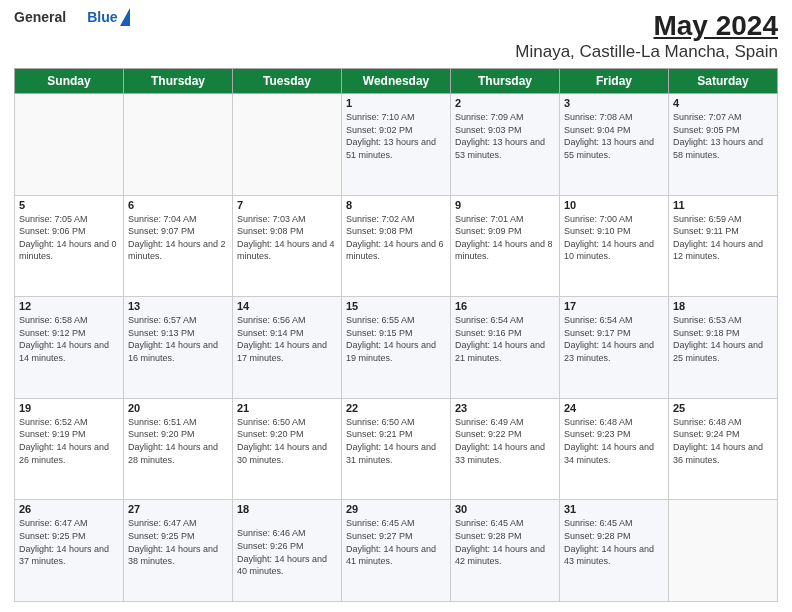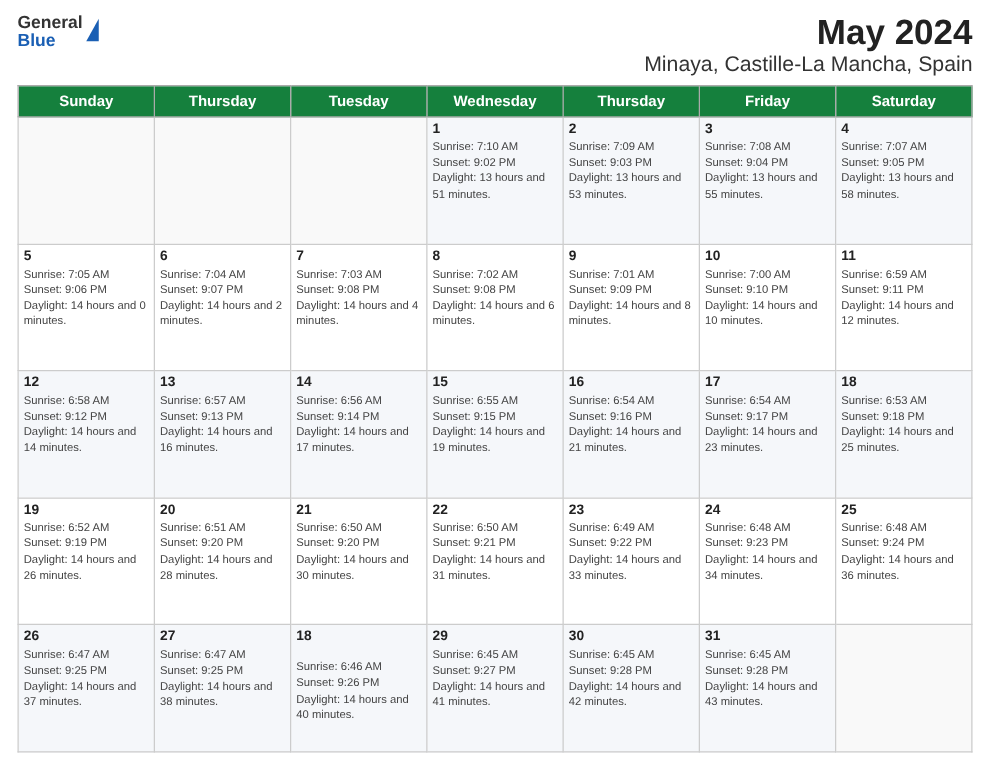--- a/index.html
+++ b/index.html
@@ -22,42 +22,43 @@
       justify-content: space-between;
       align-items: flex-start;
       margin-bottom: 6px;
     }
     .logo {
       display: flex;
       align-items: center;
     }
     .logo-text {
       display: flex;
-      flex-direction: column;
+      flex-direction: row;
       font-size: 14px;
       font-weight: bold;
       line-height: 1.1;
     }
     .logo-text .general { color: #333; }
-    .logo-text .blue { color: #1a5fb4; }
+    .logo-text .blue { color: #1a5fb4; margin-left: 21px; }
     .logo-triangle {
       width: 0;
       height: 0;
       border-left: 10px solid transparent;
       border-bottom: 18px solid #1a5fb4;
       margin-left: 3px;
       margin-top: -2px;
     }
     .title-block {
       text-align: right;
     }
     .title-block h1 {
       font-size: 28px;
       font-weight: bold;
       color: #222;
+      text-decoration: underline;
     }
     .title-block h2 {
       font-size: 17px;
       font-weight: normal;
       color: #333;
     }
     .calendar {
       flex: 1;
       border-collapse: collapse;
       width: 100%;

